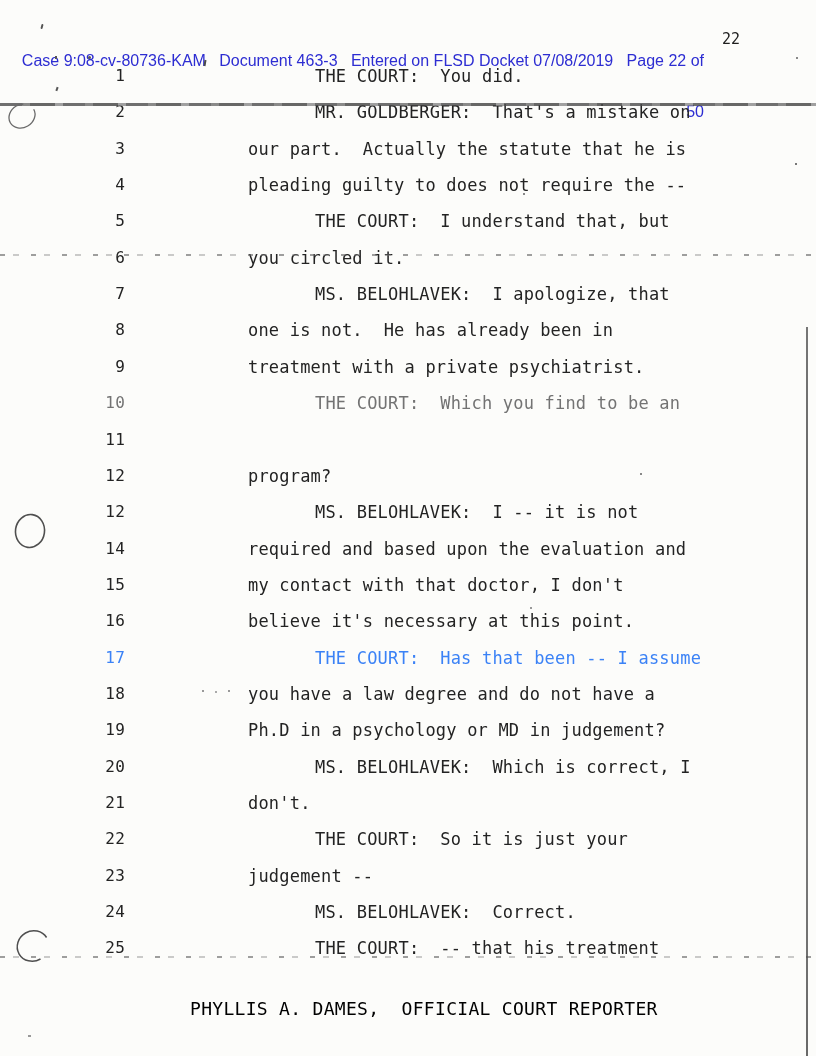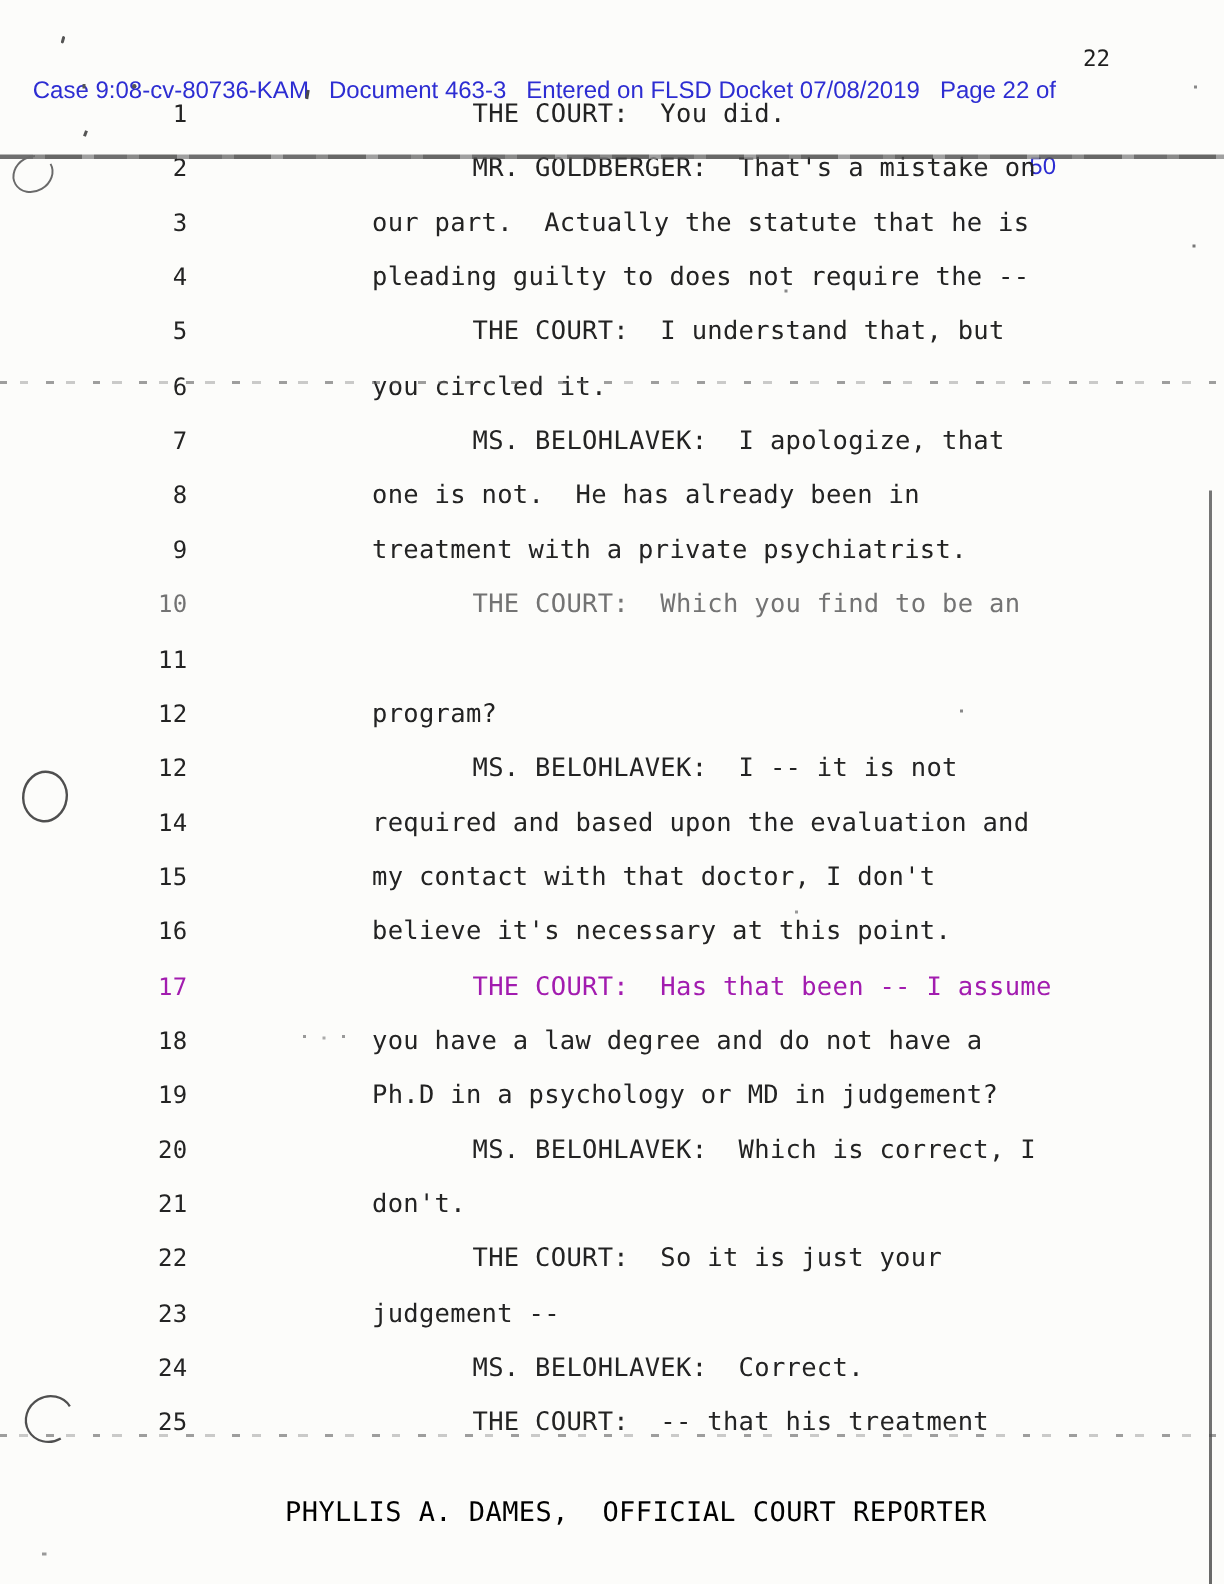--- a/index.html
+++ b/index.html
@@ -118,21 +118,21 @@
         <span class="txt flush">required and based upon the evaluation and</span>
       </div>
       <div class="line" style="top: 574.9px; color: rgb(35, 35, 35);">
         <span class="num">15</span>
         <span class="txt flush">my contact with that doctor, I don't</span>
       </div>
       <div class="line" style="top: 611.25px; color: rgb(35, 35, 35);">
         <span class="num">16</span>
         <span class="txt flush">believe it's necessary at this point.</span>
       </div>
-      <div class="line" style="top: 647.6px; color: #a21caf;">
+      <div class="line" style="top: 647.6px; color: #3b82f6;">
         <span class="num">17</span>
         <span class="txt speaker">THE COURT:  Has that been -- I assume</span>
       </div>
       <div class="line" style="top: 683.95px; color: rgb(35, 35, 35);">
         <span class="num">18</span>
         <span class="txt flush">you have a law degree and do not have a</span>
       </div>
       <div class="line" style="top: 720.3px; color: rgb(35, 35, 35);">
         <span class="num">19</span>
         <span class="txt flush">Ph.D in a psychology or MD in judgement?</span>

